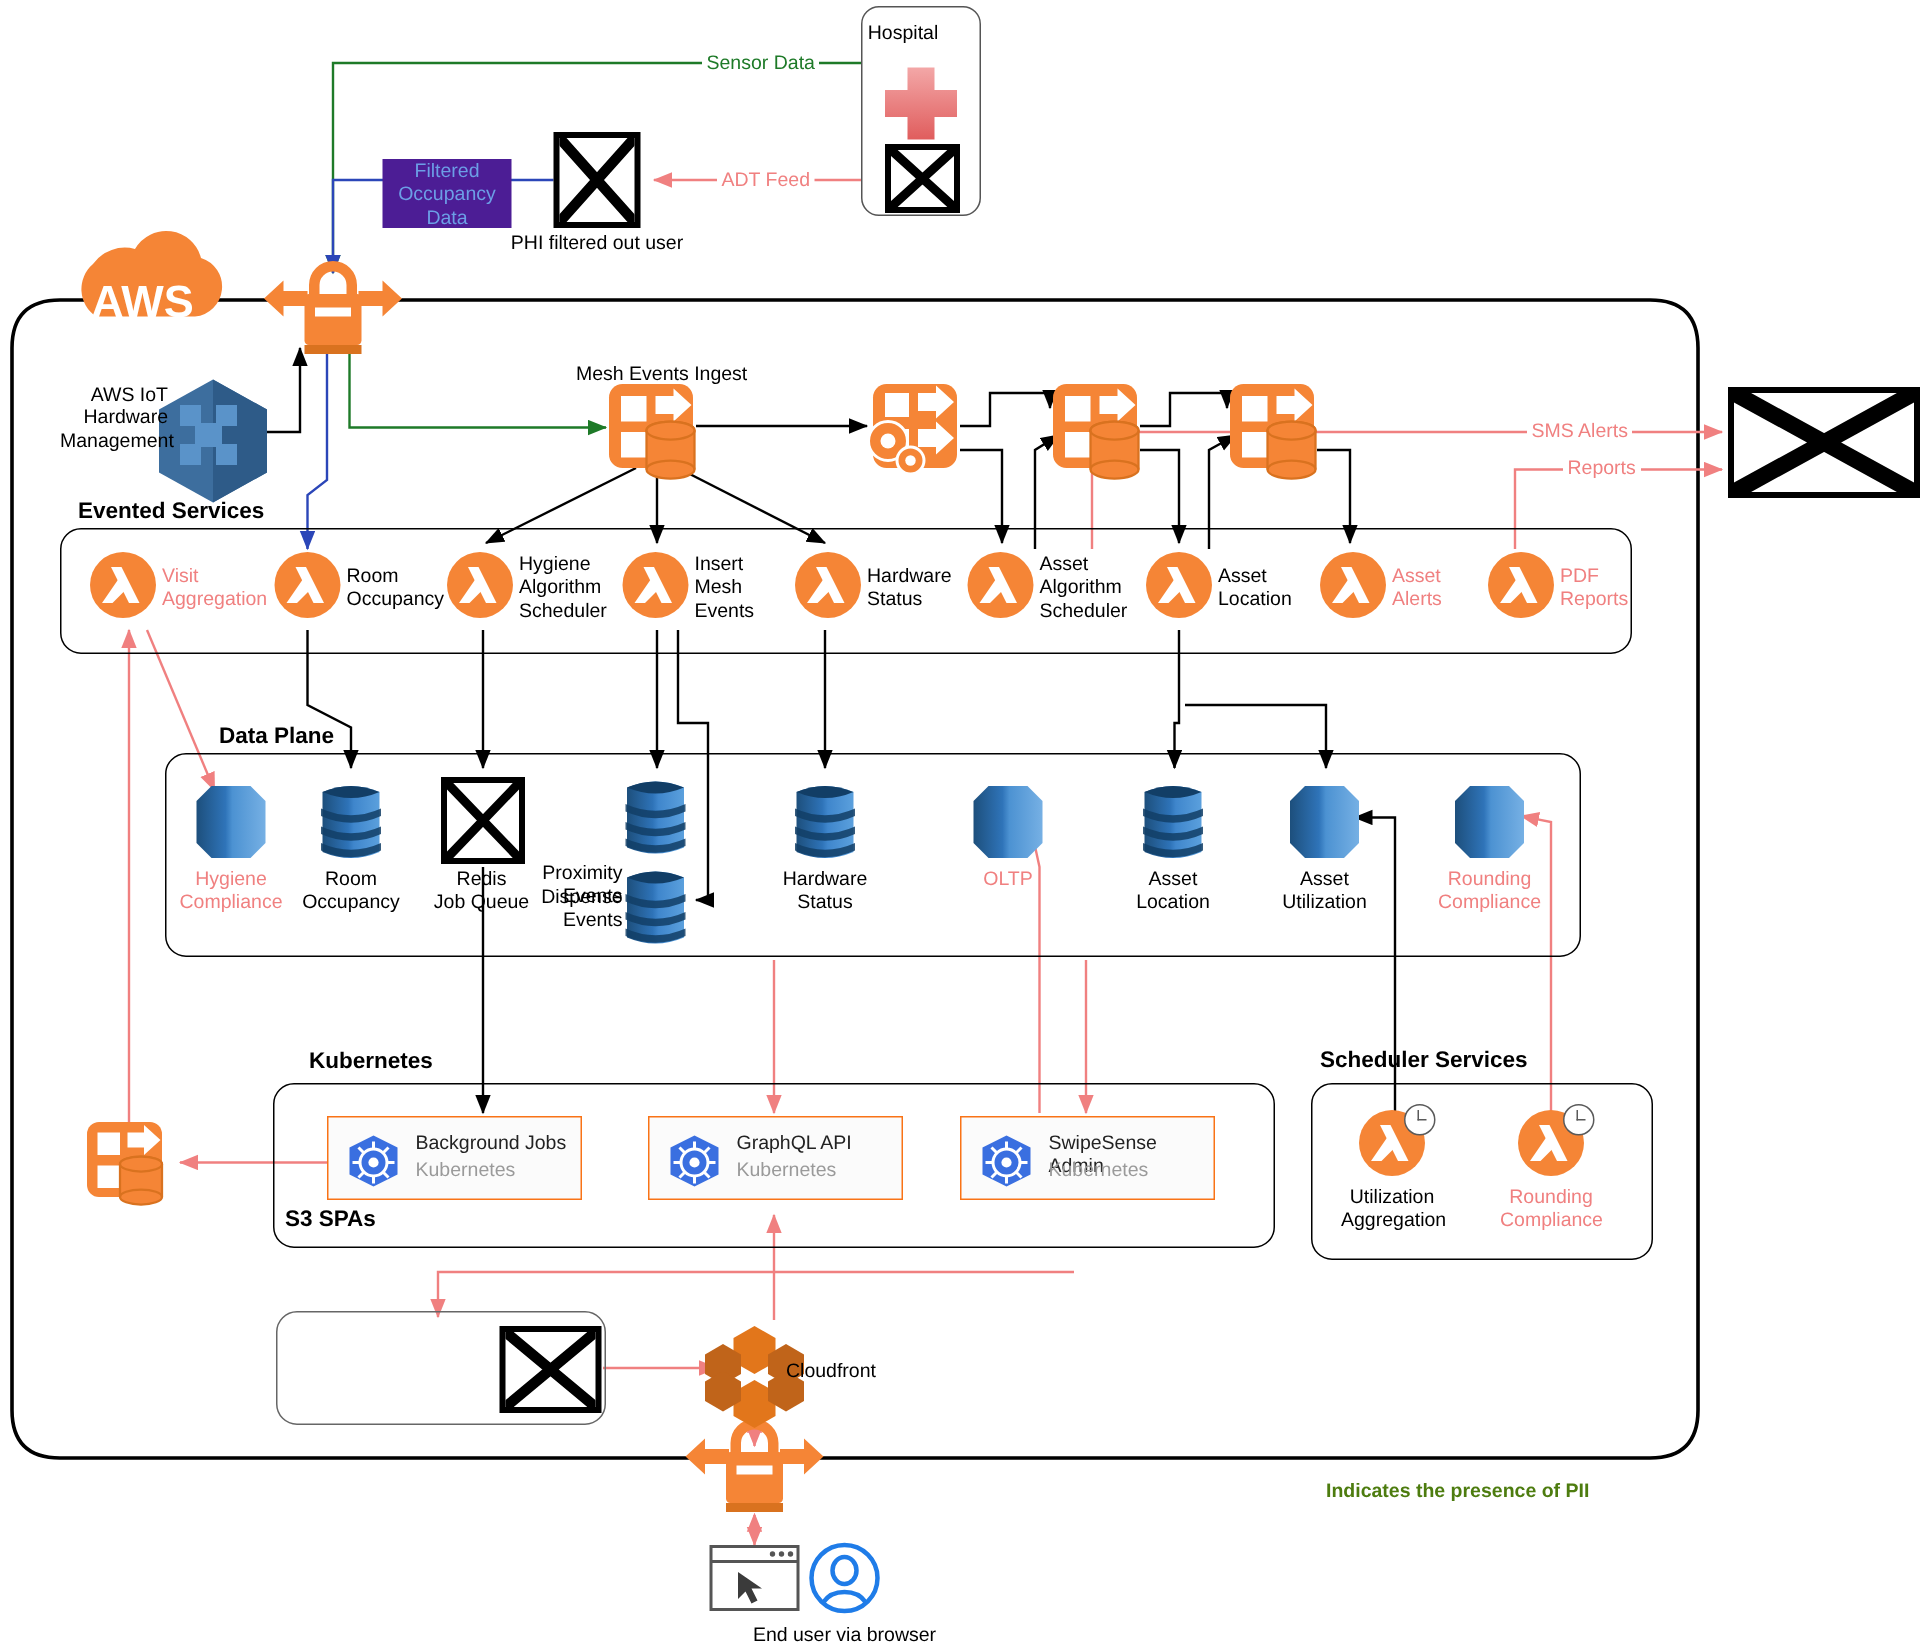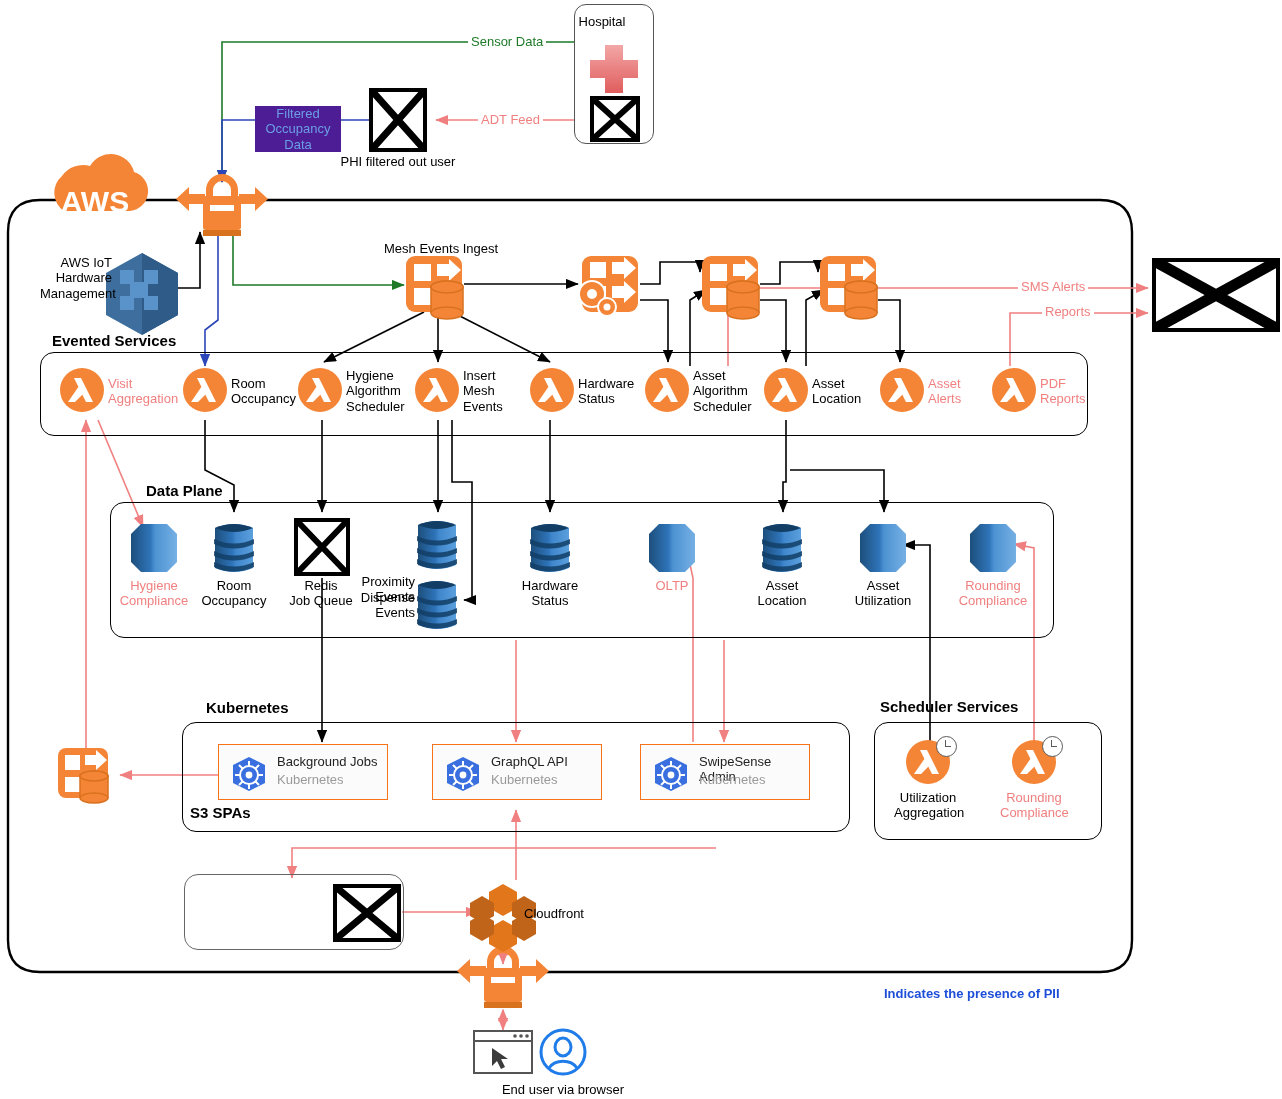--- a/index.html
+++ b/index.html
@@ -6,21 +6,21 @@
   body{width:1282px;height:1099px;font-family:"Liberation Sans",sans-serif;}
   #stage{position:relative;width:1282px;height:1099px;overflow:hidden;}
   svg.layer{position:absolute;left:0;top:0;width:1282px;height:1099px;overflow:visible;}
   .lbl{position:absolute;font-family:"Liberation Sans",sans-serif;font-size:13px;color:#000;line-height:1.18;white-space:pre;}
   .lbl.c{text-align:center;}
   .lbl.r{text-align:right;}
   .pii{color:#f08080;}
   .green{color:#1e7a28;}
   .blue{color:#6c9ee6;}
   .grouptitle{font-weight:bold;font-size:15px;color:#000;}
-  .legend{color:#1d4ed8;font-weight:bold;font-size:13px;}
+  .legend{color:#4d7c0f;font-weight:bold;font-size:13px;}
   .node{position:absolute;}
   
   .lam{position:absolute;width:44px;height:44px;border-radius:50%;background:#f58536;}
   .lam svg{position:absolute;left:0;top:0;}
   .clockb{position:absolute;width:19px;height:19px;border-radius:50%;border:1.6px solid #5a5a5a;background:#fff;}
   .clockb:before{content:"";position:absolute;left:8px;top:3px;width:1.4px;height:7px;background:#5a5a5a;}
   .clockb:after{content:"";position:absolute;left:8px;top:9px;width:6px;height:1.4px;background:#5a5a5a;}
   
   .xbox{position:absolute;border:4px solid #000;background:#fff;box-sizing:border-box;}
   

